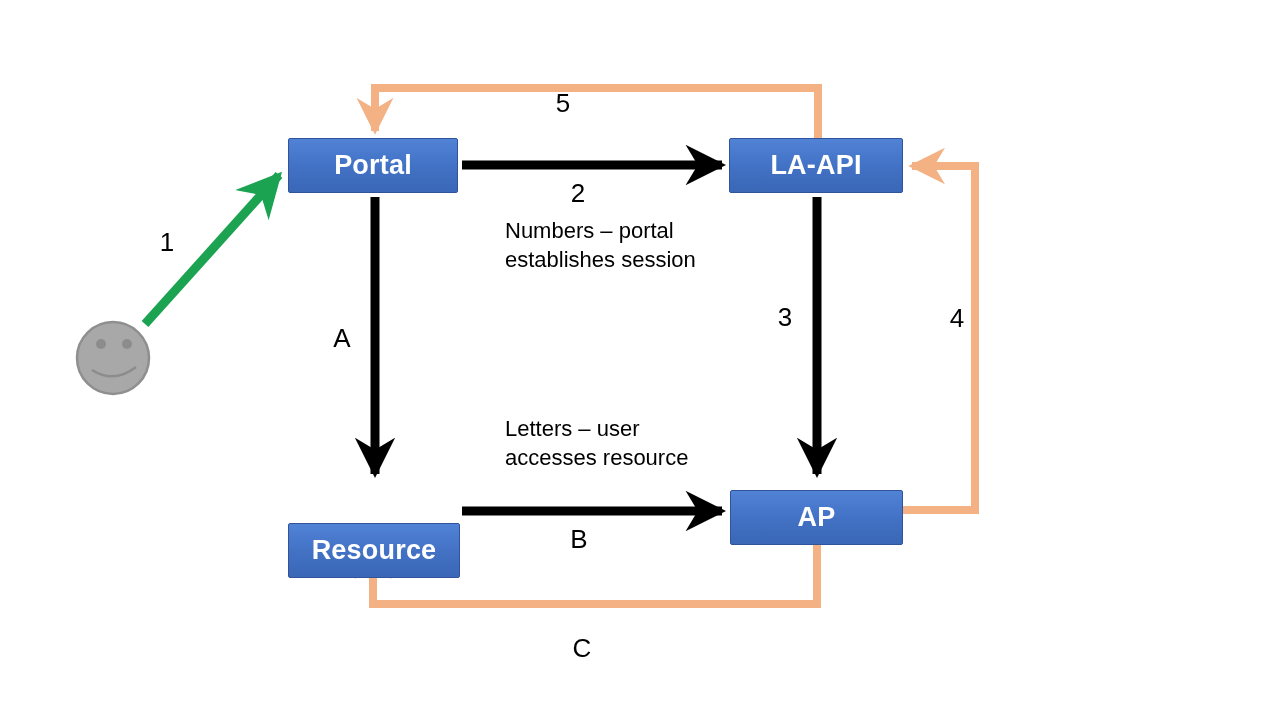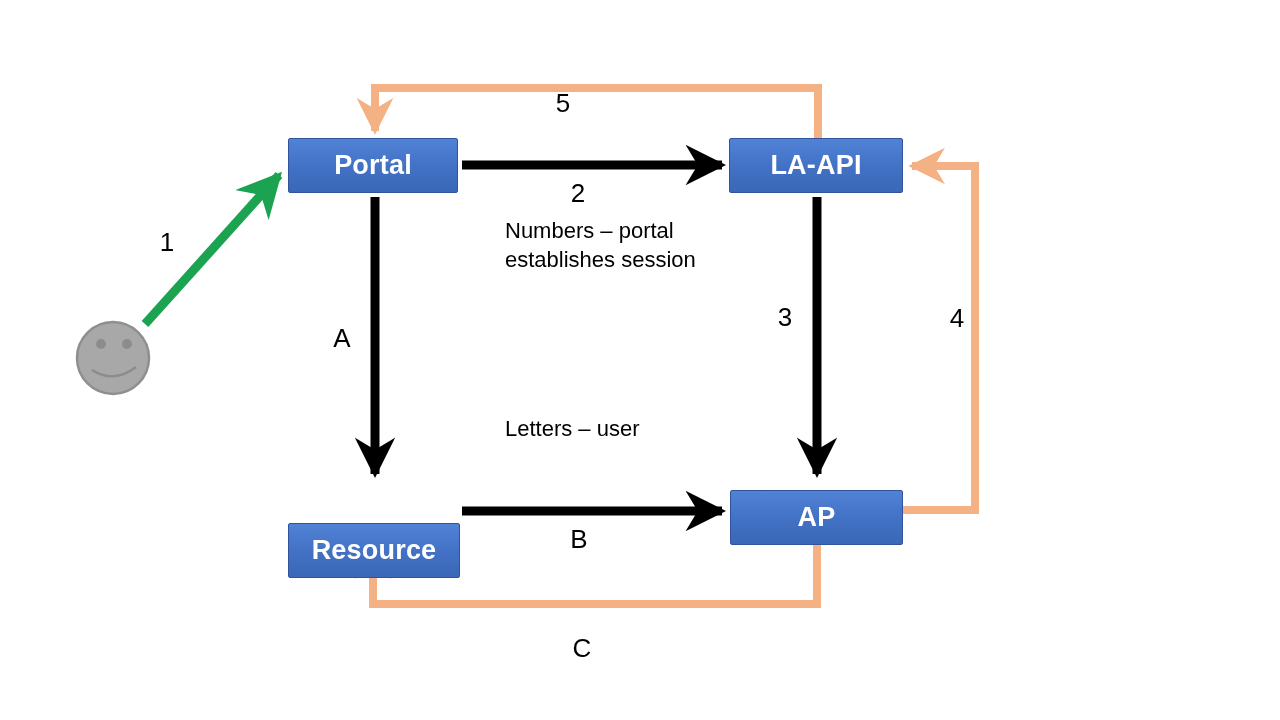--- a/index.html
+++ b/index.html
@@ -136,15 +136,16 @@
   <span class="edge-label" id="label-a">A</span>
   <span class="edge-label" id="label-b">B</span>
   <span class="edge-label" id="label-c">C</span>
 
   <div class="note" id="note-numbers">
     <div>Numbers – portal</div>
     <div>establishes session</div>
   </div>
   <div class="note" id="note-letters">
     <div>Letters – user</div>
+    <div>accesses resource</div>
   </div>
 
 </div>
 
 </body></html>

